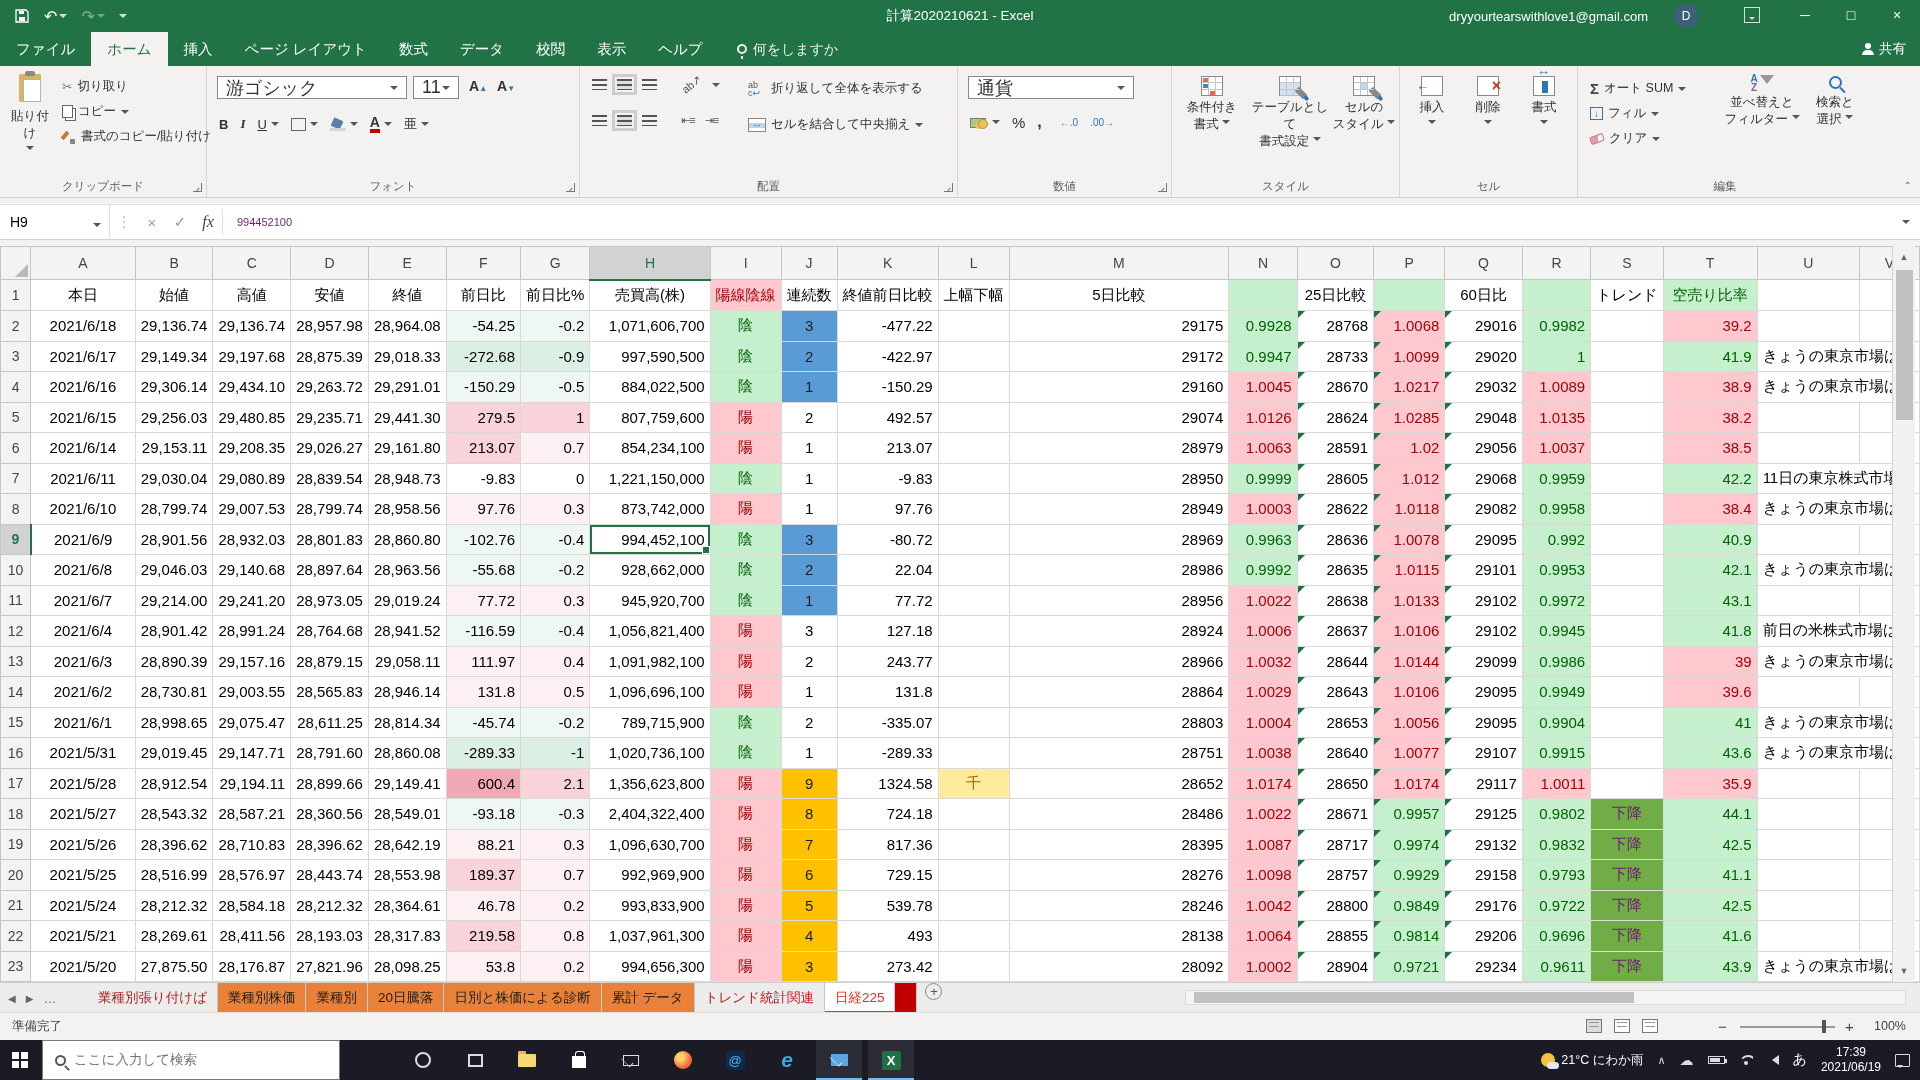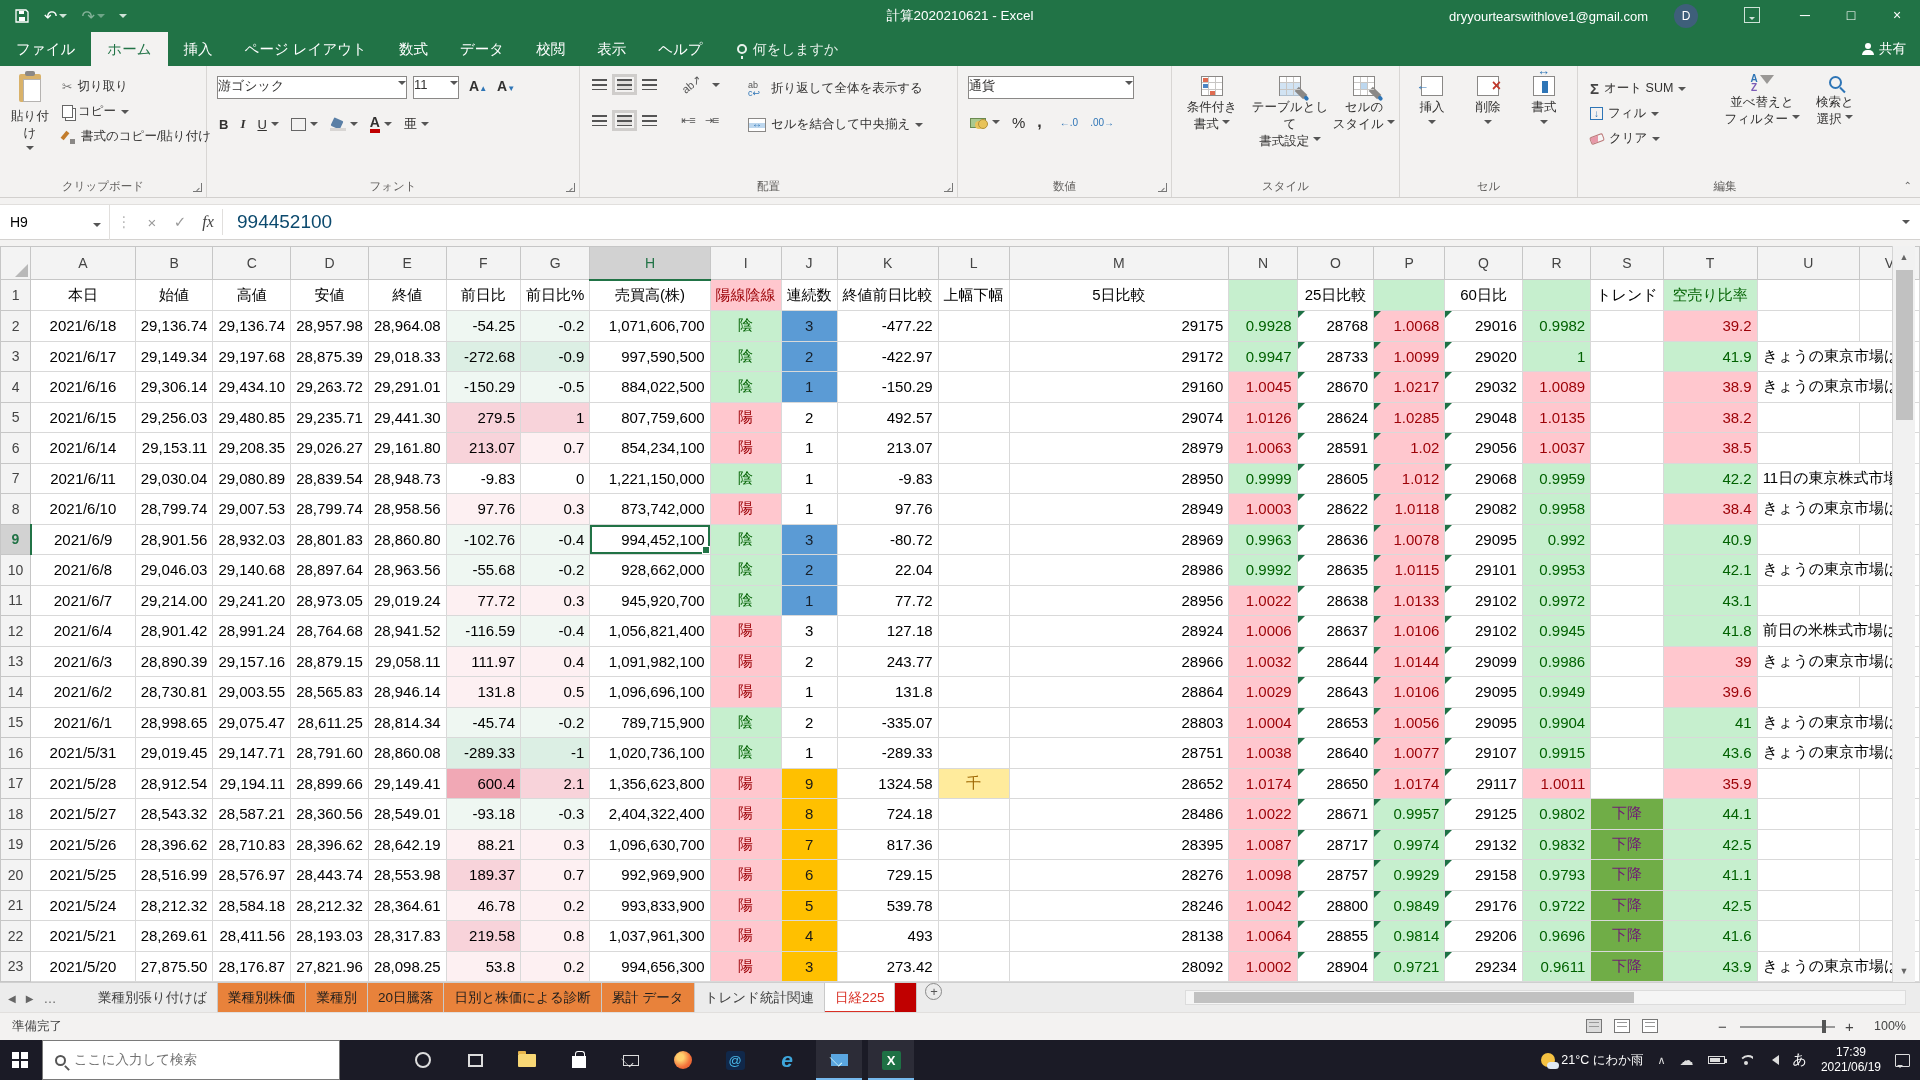--- a/index.html
+++ b/index.html
@@ -30,21 +30,21 @@
   .person::before{content:"";position:absolute;left:3px;top:0;width:6px;height:6px;border-radius:50%;background:#fff}
   .person::after{content:"";position:absolute;left:0;top:7px;width:12px;height:5px;border-radius:5px 5px 0 0;background:#fff}
   
   #ribbon{position:absolute;top:66px;left:0;width:1920px;height:132px;background:#f3f2f1;border-bottom:1px solid #d2d0ce;font-size:13px;color:#323130}
   .rgroup{position:absolute;top:0;height:131px;border-right:1px solid #d8d6d4}
   .glabel{position:absolute;bottom:3px;left:0;right:0;text-align:center;font-size:11.5px;color:#605e5c}
   .launcher{position:absolute;bottom:5px;right:4px;width:9px;height:9px;border-right:1px solid #777;border-bottom:1px solid #777}
   .launcher::after{content:"";position:absolute;right:1px;bottom:1px;width:4px;height:1px;background:#777;transform:rotate(-45deg)}
   .bigbtn{position:absolute;text-align:center;font-size:12.5px;color:#323130}
   .smallrow{display:flex;align-items:center;gap:5px;height:25px;font-size:12.5px;white-space:nowrap}
-  .combo{background:#fff;border:1px solid #8a8886;height:23px;display:flex;align-items:flex-start;padding:0 0;font-size:13px;justify-content:space-between}
+  .combo{background:#fff;border:1px solid #8a8886;height:23px;display:flex;align-items:center;padding:0 8px;font-size:18px;justify-content:space-between}
   .icbox{display:inline-block;width:15px;height:13px;border:1px solid #666;position:relative}
   .lines{display:inline-block;width:15px;height:11px;background:repeating-linear-gradient(#555 0 2px,transparent 2px 5px)}
   .lines.sel{outline:3px solid #cfcdcb;outline-offset:2px;background-color:#e0dedc}
   .clipboard-ic{width:22px;height:28px;background:#d9b26a;border-radius:2px;position:relative;margin:0 auto}
   .clipboard-ic::before{content:"";position:absolute;left:4px;top:5px;width:16px;height:21px;background:#fff;border:1px solid #b5b3b1}
   .clipboard-ic::after{content:"";position:absolute;left:6px;top:-3px;width:10px;height:5px;background:#8a8886;border-radius:2px}
   .copy-ic{width:11px;height:13px;border:1px solid #666;background:#fff;box-shadow:3px 3px 0 -1px #fff,3px 3px 0 0 #666;display:inline-block}
   .brush-ic{width:14px;height:14px;position:relative;display:inline-block}
   .brush-ic::before{content:"";position:absolute;left:1px;top:1px;width:4px;height:9px;background:#c27c2c;transform:rotate(40deg)}
   .brush-ic::after{content:"";position:absolute;right:1px;bottom:0;width:5px;height:5px;background:#8a8886}
@@ -82,21 +82,21 @@
   .merge-ic::before{content:"";position:absolute;left:0;right:0;top:4px;height:5px;background:#bdd7ee}
   .merge-ic::after{content:"↔";position:absolute;left:3px;top:-1px;font-size:10px;color:#2e75b6}
   .indent-ic{font-size:11px;letter-spacing:-1px;color:#555}
   
   #fbar{position:absolute;top:198px;left:0;width:1920px;height:48px;background:#f3f2f1}
   #fbar .inner{position:absolute;top:6px;left:0;right:0;height:36px;background:#fff;border-top:1px solid #e1dfdd;border-bottom:1px solid #d4d2d0;display:flex;align-items:center}
   #namebox{width:110px;height:36px;line-height:36px;padding-left:10px;font-size:14px;border-right:1px solid #e1dfdd;position:relative}
   #namebox .dd{position:absolute;right:8px;top:15px}
   .fbtn{width:28px;text-align:center;color:#9a9a9a;font-size:15px}
   .fx{font-family:"Liberation Serif","DejaVu Serif",serif;font-style:italic;color:#444;font-size:16px}
-  #fvalue{flex:1;font-size:19px;color:#0c4a6e;padding-left:14px}
+  #fvalue{flex:1;font-size:11px;color:#701a75;padding-left:14px}
   
   #grid{position:absolute;top:246px;left:0;width:1920px;height:736px;background:#fff}
   table{border-collapse:collapse;table-layout:fixed}
   td,th{border:1px solid #d9d9d9;overflow:hidden;white-space:nowrap;font-weight:normal;font-size:15px;padding:0 5px;height:30.5px}
   thead th{background:#f3f3f3;border-color:#c6c6c6;color:#444;font-size:14px;height:33px;padding:0}
   td.gut{background:#f3f3f3;border-color:#c6c6c6;color:#444;text-align:center;font-size:14px;padding:0}
   tr.r1 td{height:31px;text-align:center}
   .num{text-align:right}.ctr{text-align:center}.lft{text-align:left}
   .cp{background:#ffc7ce;color:#9c0006}.cg{background:#c6efce;color:#006100}
   .cgb{background:#c6efce}.cy{background:#ffeb9c;color:#9c6500}
@@ -113,21 +113,21 @@
   #selall{position:relative}
   #selall::after{content:"";position:absolute;right:2px;bottom:2px;border-bottom:13px solid #b8b8b8;border-left:13px solid transparent}
   
   #vscroll{position:absolute;top:0;right:5px;width:23px;height:736px;background:#f1f1f1;border-left:1px solid #d4d4d4;color:#666;font-size:9px;text-align:center}
   #vthumb{position:absolute;top:24px;left:3px;width:17px;height:150px;background:#c1c1c1}
   .sarrow{position:absolute;left:0;width:22px;height:22px;line-height:22px}
   
   #sheetbar{position:absolute;top:982px;left:0;width:1920px;height:30px;background:#ececec;border-top:1px solid #cfcfcf;font-size:13.5px}
   #sheetnav{position:absolute;left:8px;top:0;height:30px;display:flex;align-items:center;gap:10px;color:#666;font-size:10px}
   #tabs{position:absolute;left:88px;top:0;height:30px;display:flex}
-  .stab{height:30px;line-height:30px;padding:0 10px;border-right:1px solid #c9c9c9;color:#404040}
+  .stab{height:30px;line-height:30px;padding:0 10px;border-right:1px solid #c9c9c9;color:#b91c1c}
   .stab.orange{background:#e8823b;color:#1d1d1d}
   .stab.activeRed{background:#fff;color:#d93025;font-weight:normal;border-bottom:2px solid #d93025}
   .stab.redfill{background:#c00000;width:22px;padding:0}
   #addsheet{width:17px;height:17px;border:1px solid #8a8a8a;border-radius:50%;text-align:center;line-height:15px;font-size:13px;color:#555;margin-left:8px}
   #hscroll{position:absolute;left:1185px;right:14px;top:7px;height:15px;background:#f5f5f5;border:1px solid #dcdcdc}
   #hthumb{position:absolute;left:8px;top:1px;width:440px;height:11px;background:#c1c1c1}
   
   #statusbar{position:absolute;top:1012px;left:0;width:1920px;height:28px;background:#f3f2f1;border-top:1px solid #e1dfdd;font-size:12.5px;color:#444}
   #ready{position:absolute;left:12px;top:0;line-height:27px}
   .viewic{position:absolute;top:6px;width:16px;height:14px;border:1px solid #777;background:#fff}

